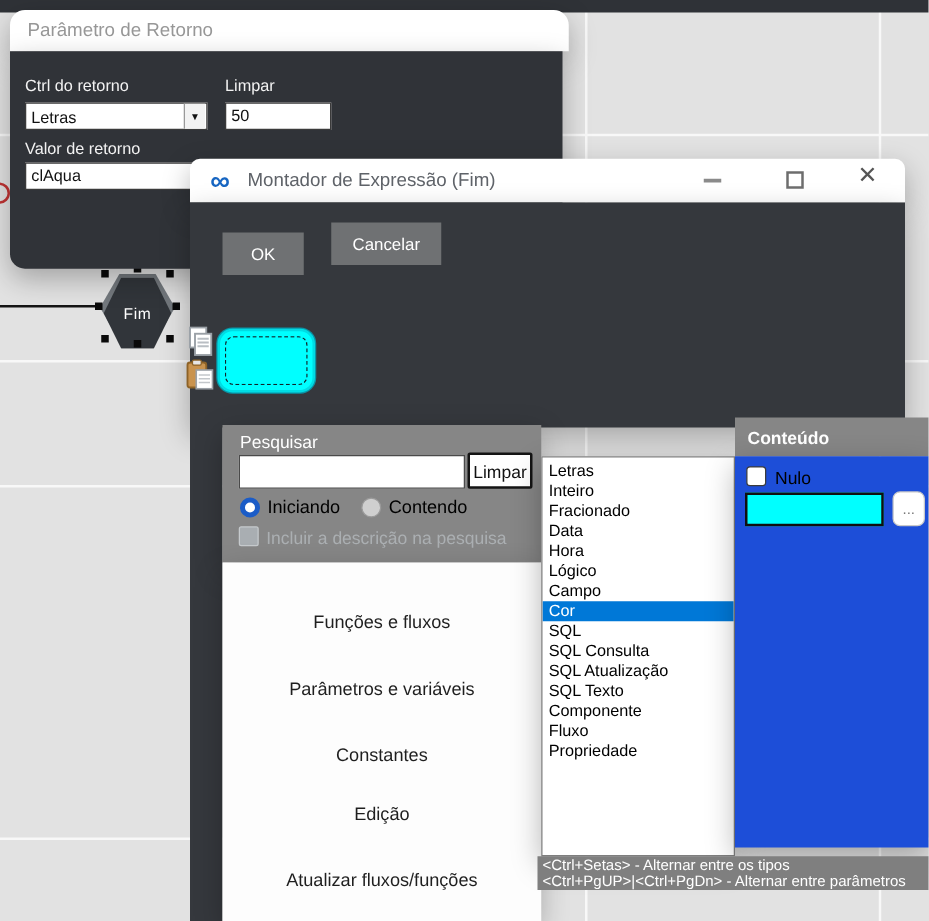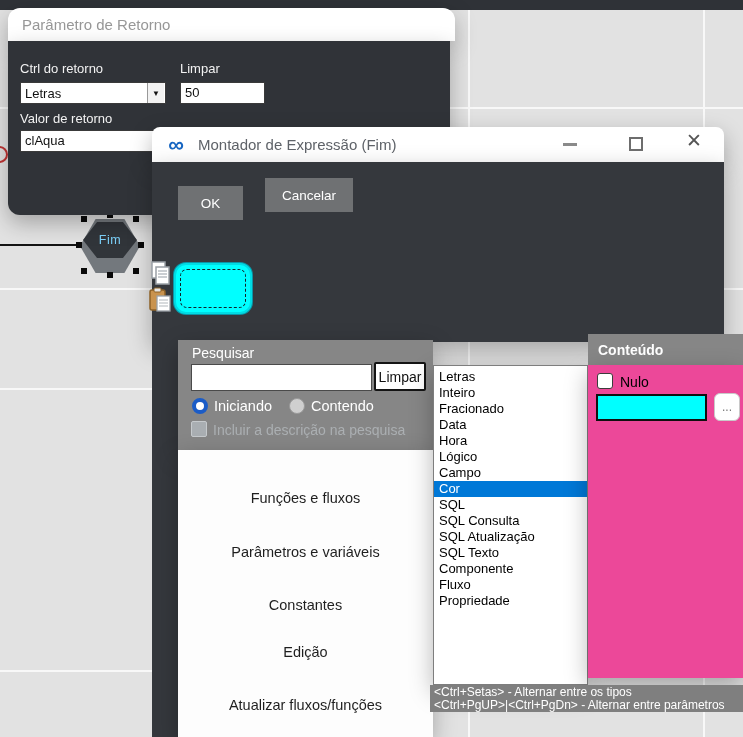--- a/index.html
+++ b/index.html
@@ -9,22 +9,22 @@
   .gridline{position:absolute;background:#f8f8f8;z-index:0;}
   .v{width:2px;height:737px;top:0;}
   .h{height:2px;width:743px;left:0;}
   #topstrip{left:0;top:0;width:743px;height:10px;background:#2f3237;z-index:4;}
 
   
   #connector{left:0;top:244px;width:80px;height:2px;background:#141414;z-index:1;}
   #red-port{left:-9px;top:146px;width:17px;height:17px;border:2px solid #c03434;border-radius:50%;z-index:1;background:transparent;}
   .hex{clip-path:polygon(26% 0,74% 0,100% 50%,74% 100%,26% 100%,0 50%);}
   #fim-outer{left:80px;top:219px;width:60px;height:54px;background:#73787d;z-index:1;}
-  #fim-inner{left:83px;top:222px;width:54px;height:36px;background:#31353a;z-index:2;
-             display:flex;align-items:center;justify-content:center;color:#7dd3fc;font-size:12.5px;letter-spacing:.5px;}
+  #fim-inner{left:83px;top:222px;width:54px;height:57px;background:#31353a;z-index:2;
+             display:flex;align-items:center;justify-content:center;color:#ffffff;font-size:12.5px;letter-spacing:.5px;}
   .handle{width:6px;height:6px;background:#0a0a0a;z-index:3;}
 
   
   .shadow{box-shadow:0 8px 22px rgba(0,0,0,.28);}
   #rp-title{left:8px;top:8px;width:447px;height:33px;background:#ffffff;border-radius:12px 12px 0 0;z-index:5;
             display:flex;align-items:center;padding-left:14px;color:#979797;font-size:15px;}
   #rp-body{left:8px;top:41px;width:442px;height:174px;background:#303338;border-radius:0 0 12px 12px;z-index:5;}
   .dark-label{position:absolute;color:#f2f2f2;font-size:13px;}
   .field{position:absolute;background:#fff;border:1px solid #3a3a3a;color:#111;font-size:13px;padding:2px 4px;}
   #rp-type{left:12px;top:41px;width:146px;height:22px;display:flex;align-items:center;}
@@ -54,33 +54,33 @@
 
   
   #w-strip{left:152px;top:332px;width:26px;height:405px;background:#35383d;z-index:6;}
   #search-panel{left:178px;top:340px;width:255px;height:110px;background:#868686;z-index:6;}
   #search-label{left:14px;top:5px;color:#fff;font-size:14px;position:absolute;}
   #search-input{left:13px;top:24px;width:181px;height:27px;position:absolute;background:#fff;border:1px solid #4a4a4a;font-size:13px;padding:0 4px;}
   #clear-btn{left:196px;top:22px;width:52px;height:29px;position:absolute;background:#fff;border:2px solid #141414;border-radius:2px;color:#111;font-size:14px;display:flex;align-items:center;justify-content:center;}
   .radio{position:absolute;width:16px;height:16px;border-radius:50%;}
   #radio-start{left:14px;top:58px;background:#fff;border:4.5px solid #1b5cc7;}
   #radio-contain{left:111px;top:58px;background:#cfcfcf;border:1px solid #9a9a9a;}
-  .radio-lbl{position:absolute;color:#ffffff;font-size:14.5px;}
+  .radio-lbl{position:absolute;color:#000000;font-size:14.5px;}
   #chk-desc{left:13px;top:81px;width:16px;height:16px;position:absolute;background:#a9aeb2;border:1px solid #c6cacd;border-radius:2px;}
   #chk-desc-lbl{left:35px;top:82px;position:absolute;color:#abafb2;font-size:14px;}
   #nav-panel{left:178px;top:450px;width:255px;height:287px;background:#fdfdfd;z-index:6;}
   .nav-item{position:absolute;left:0;width:255px;text-align:center;color:#1f1f1f;font-size:14.5px;}
 
   #tipo-header{left:433px;top:334px;width:155px;height:31px;background:#868686;z-index:6;display:flex;align-items:center;padding-left:8px;color:#14182a;font-weight:bold;font-size:14px;margin-top:48px;}
   #tipo-list{left:433px;top:365px;width:155px;height:320px;background:#fff;border:1px solid #7e7e7e;z-index:6;overflow:hidden;padding-top:3px;}
   .type-item{height:16px;line-height:16px;padding-left:5px;font-size:13px;color:#000;white-space:nowrap;}
   .type-item.selected{background:#0078d7;color:#fff;}
 
   #cont-header{left:588px;top:334px;width:155px;height:31px;background:#868686;z-index:6;display:flex;align-items:center;padding-left:10px;color:#fff;font-weight:bold;font-size:14px;}
-  #cont-panel{left:588px;top:365px;width:155px;height:313px;background:#ec4899;z-index:6;padding-left:44px;}
+  #cont-panel{left:588px;top:365px;width:155px;height:313px;background:#1d4ed8;z-index:6;padding-left:44px;}
   #nulo-chk{left:9px;top:8px;width:16px;height:16px;position:absolute;background:#fff;border:1.5px solid #3c3c3c;border-radius:3px;}
   #nulo-lbl{left:32px;top:9px;position:absolute;color:#000;font-size:14px;}
   #color-swatch{left:8px;top:29px;width:111px;height:27px;position:absolute;background:#00ffff;border:2px solid #101010;}
   #dots-btn{left:126px;top:28px;width:26px;height:28px;position:absolute;background:#fff;border:1px solid #c9c9c9;border-radius:6px;color:#777;font-size:12px;display:flex;align-items:center;justify-content:center;}
 
   #status-bar{left:430px;top:685px;width:313px;height:27px;background:#7f7f7f;z-index:6;padding:1px 0 0 4px;}
   .status-line{color:#fff;font-size:12px;line-height:12.5px;white-space:nowrap;}
 </style>
 </head>
 <body>

